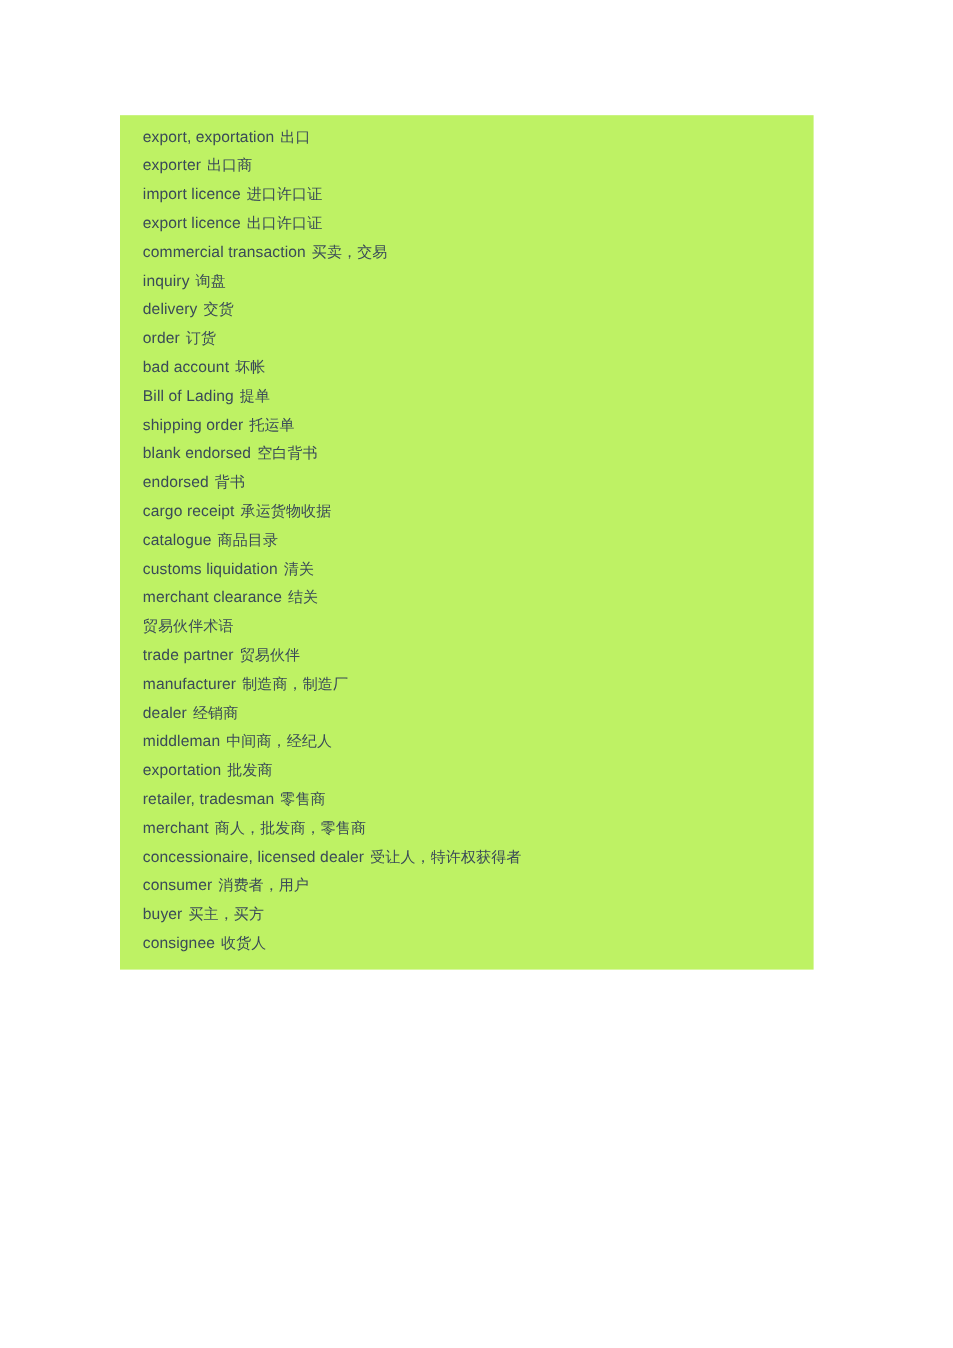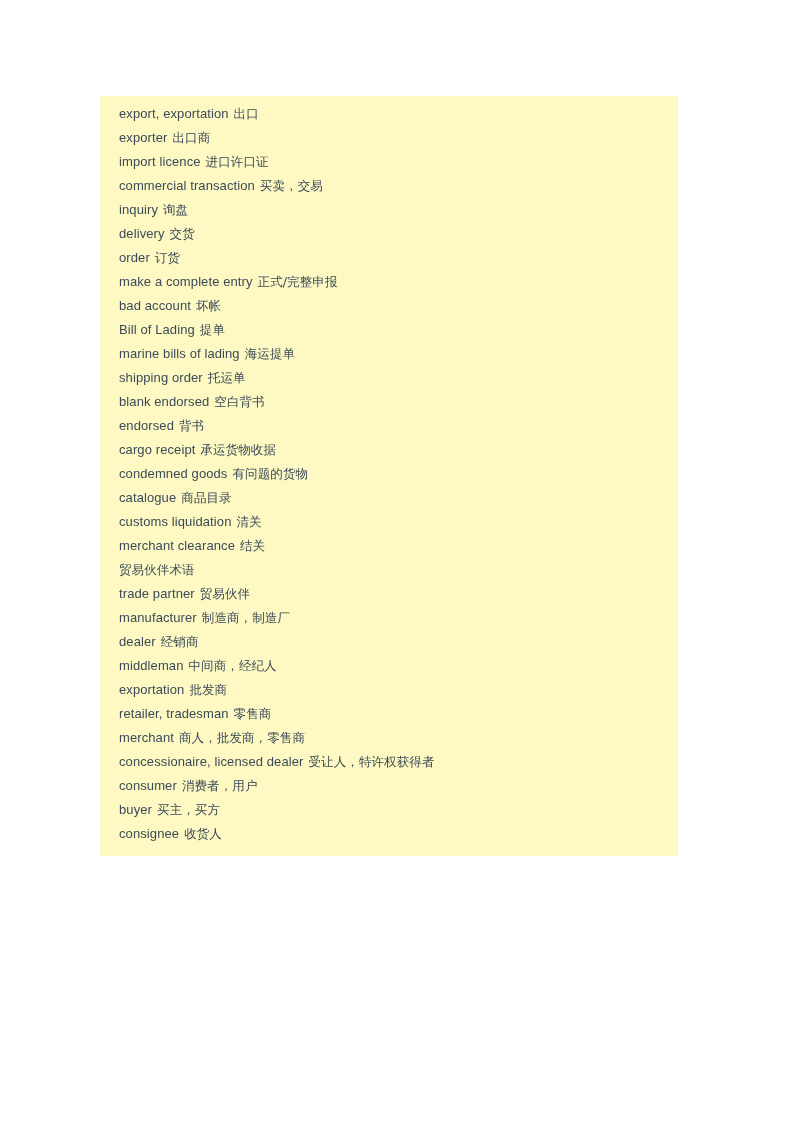--- a/index.html
+++ b/index.html
@@ -18,21 +18,21 @@
     position: relative;
     width: 794px;
     height: 1123px;
     background: #ffffff;
   }
   .glossary-block {
     position: absolute;
     left: 100px;
     top: 96px;
     width: 578px;
-    background: #fef9c3;
+    background: #bef264;
     padding: 6px 0 10px 0;
     box-sizing: border-box;
   }
   .glossary-list {
     margin: 0;
     padding: 0;
     list-style: none;
   }
   .term-row {
     font-size: 13px;
@@ -60,33 +60,31 @@
 </style>
 </head>
 <body>
 
 <div class="page">
   <div class="glossary-block">
     <ul class="glossary-list">
         <li class="term-row"><span class="term-en">export, exportation</span><span class="term-zh">出口</span></li>
         <li class="term-row"><span class="term-en">exporter</span><span class="term-zh">出口商</span></li>
         <li class="term-row"><span class="term-en">import licence</span><span class="term-zh">进口许口证</span></li>
+        <li class="term-row"><span class="term-en">export licence</span><span class="term-zh">出口许口证</span></li>
         <li class="term-row"><span class="term-en">commercial transaction</span><span class="term-zh">买卖，交易</span></li>
         <li class="term-row"><span class="term-en">inquiry</span><span class="term-zh">询盘</span></li>
         <li class="term-row"><span class="term-en">delivery</span><span class="term-zh">交货</span></li>
         <li class="term-row"><span class="term-en">order</span><span class="term-zh">订货</span></li>
-        <li class="term-row"><span class="term-en">make a complete entry</span><span class="term-zh">正式/完整申报</span></li>
         <li class="term-row"><span class="term-en">bad account</span><span class="term-zh">坏帐</span></li>
         <li class="term-row"><span class="term-en">Bill of Lading</span><span class="term-zh">提单</span></li>
-        <li class="term-row"><span class="term-en">marine bills of lading</span><span class="term-zh">海运提单</span></li>
         <li class="term-row"><span class="term-en">shipping order</span><span class="term-zh">托运单</span></li>
         <li class="term-row"><span class="term-en">blank endorsed</span><span class="term-zh">空白背书</span></li>
         <li class="term-row"><span class="term-en">endorsed</span><span class="term-zh">背书</span></li>
         <li class="term-row"><span class="term-en">cargo receipt</span><span class="term-zh">承运货物收据</span></li>
-        <li class="term-row"><span class="term-en">condemned goods</span><span class="term-zh">有问题的货物</span></li>
         <li class="term-row"><span class="term-en">catalogue</span><span class="term-zh">商品目录</span></li>
         <li class="term-row"><span class="term-en">customs liquidation</span><span class="term-zh">清关</span></li>
         <li class="term-row"><span class="term-en">merchant clearance</span><span class="term-zh">结关</span></li>
         <li class="term-row"><span class="term-zh-only">贸易伙伴术语</span></li>
         <li class="term-row"><span class="term-en">trade partner</span><span class="term-zh">贸易伙伴</span></li>
         <li class="term-row"><span class="term-en">manufacturer</span><span class="term-zh">制造商，制造厂</span></li>
         <li class="term-row"><span class="term-en">dealer</span><span class="term-zh">经销商</span></li>
         <li class="term-row"><span class="term-en">middleman</span><span class="term-zh">中间商，经纪人</span></li>
         <li class="term-row"><span class="term-en">exportation</span><span class="term-zh">批发商</span></li>
         <li class="term-row"><span class="term-en">retailer, tradesman</span><span class="term-zh">零售商</span></li>

